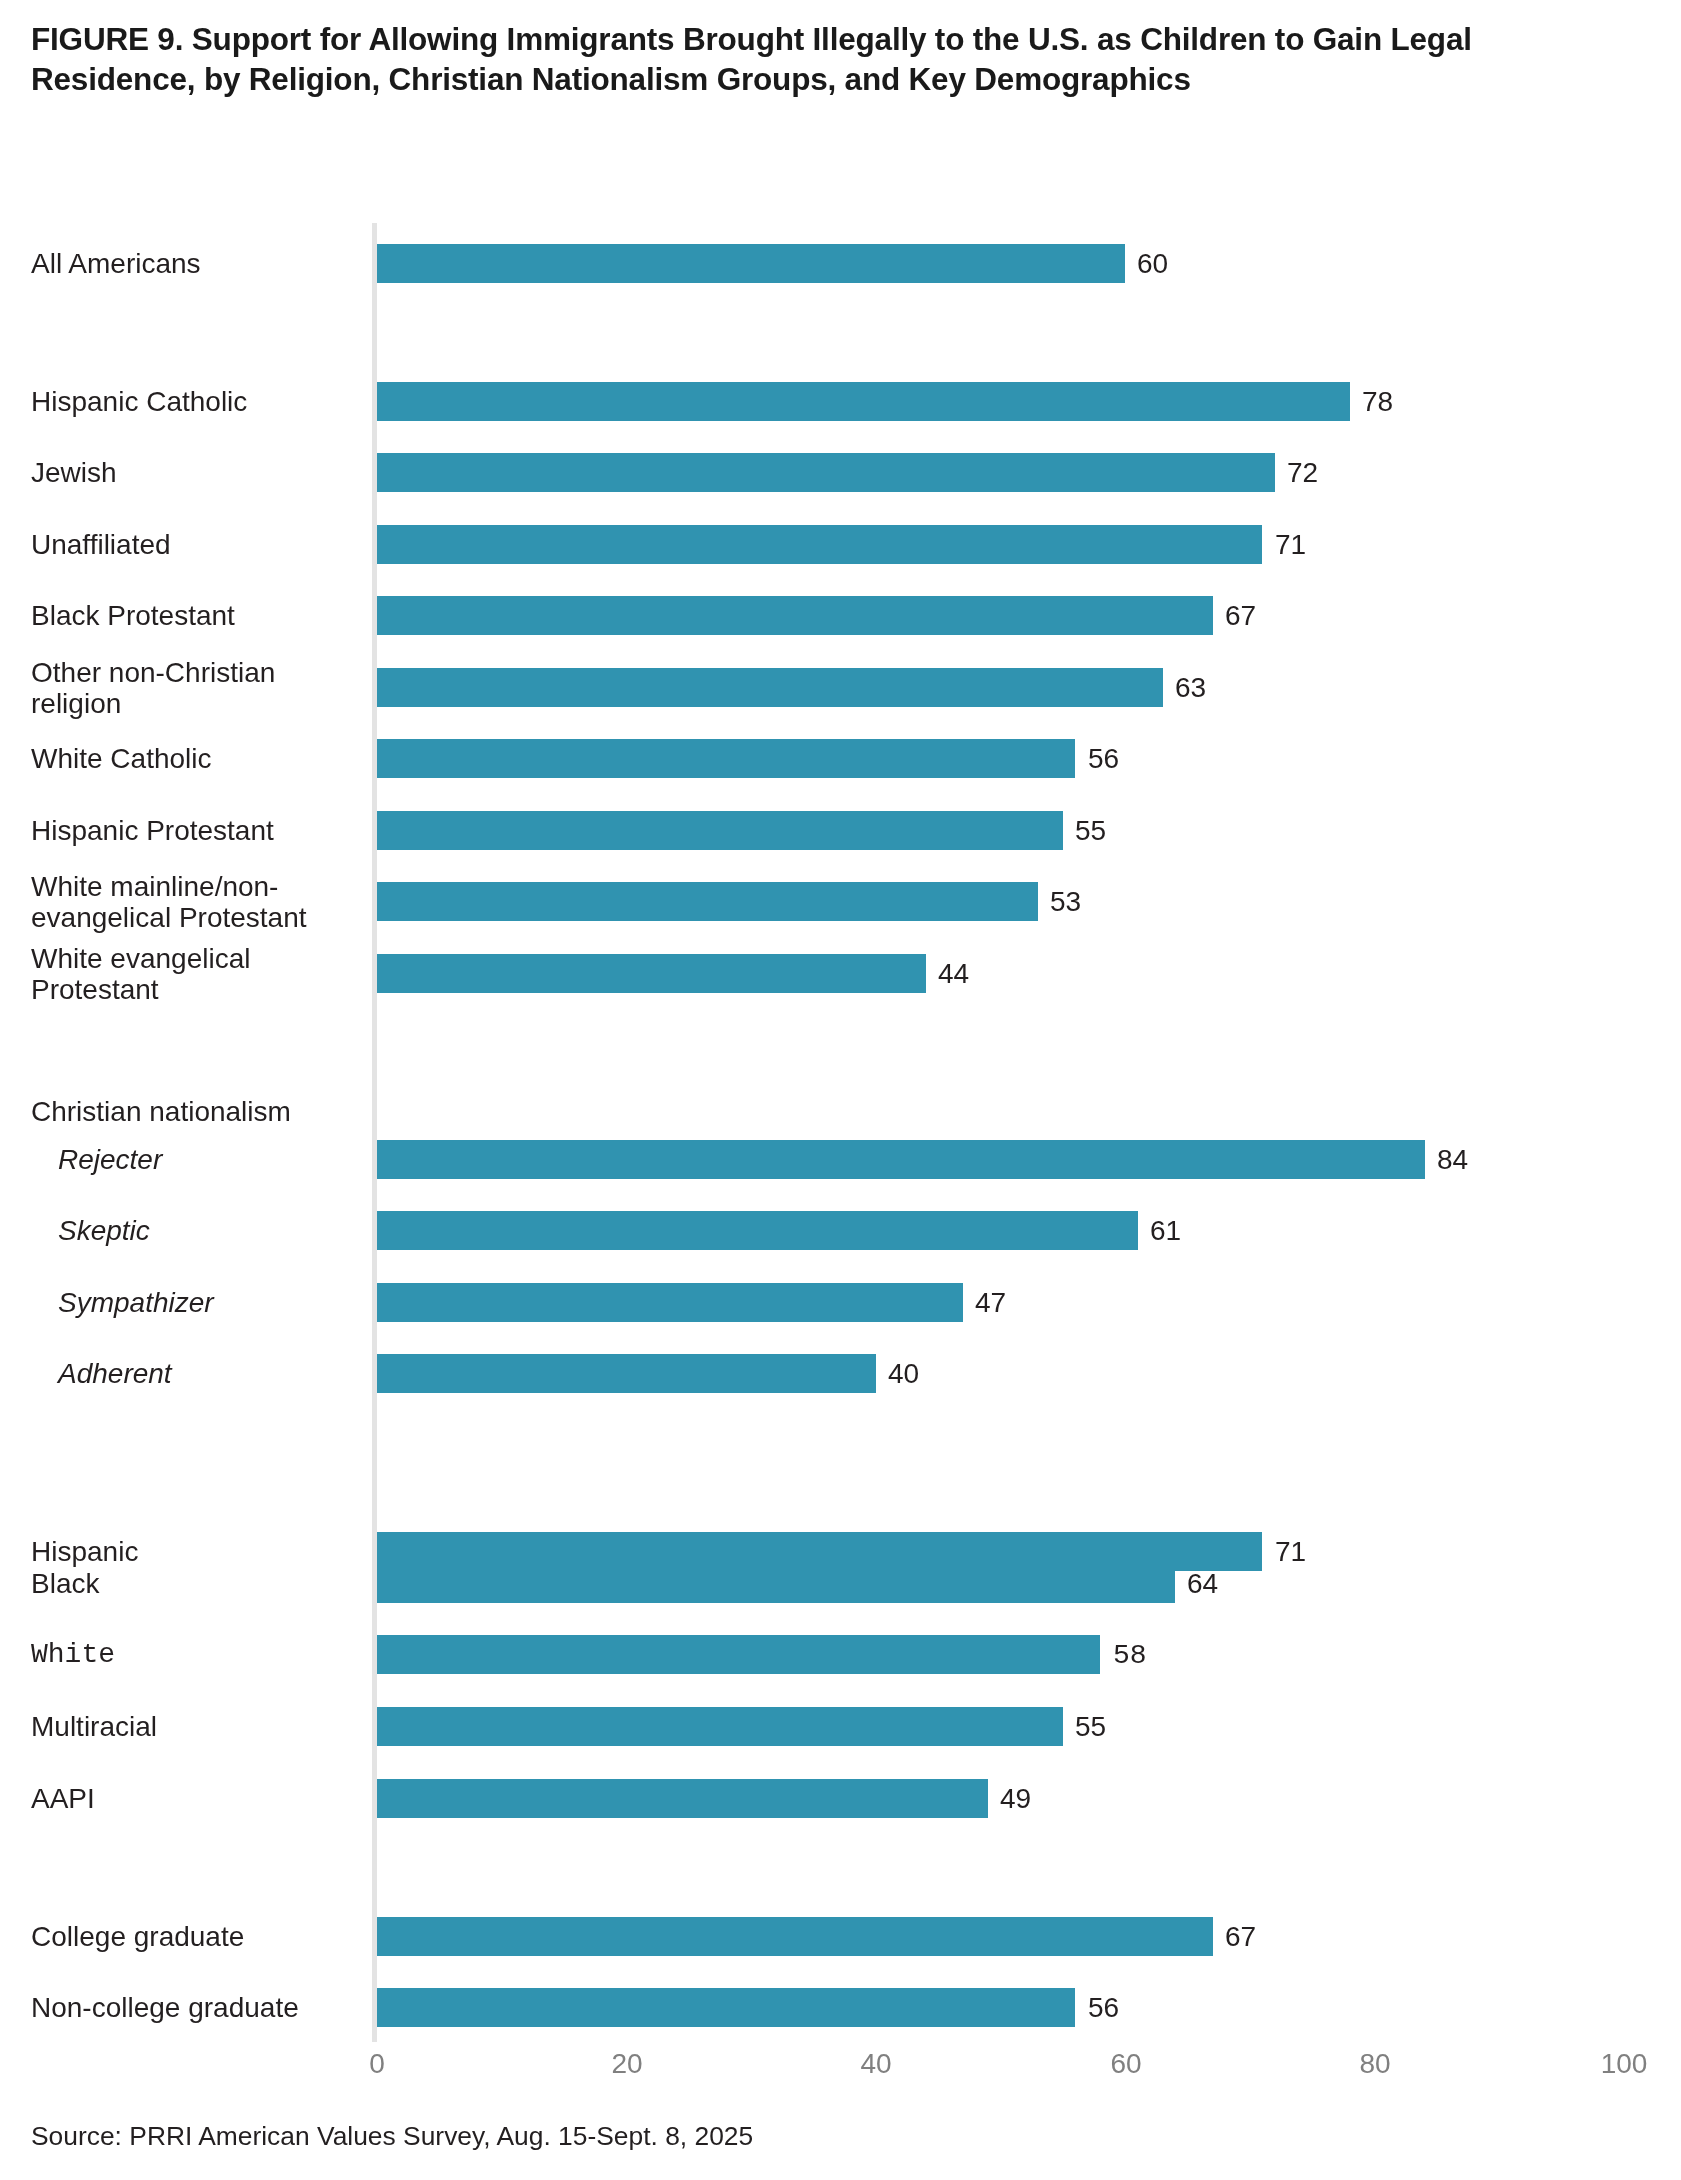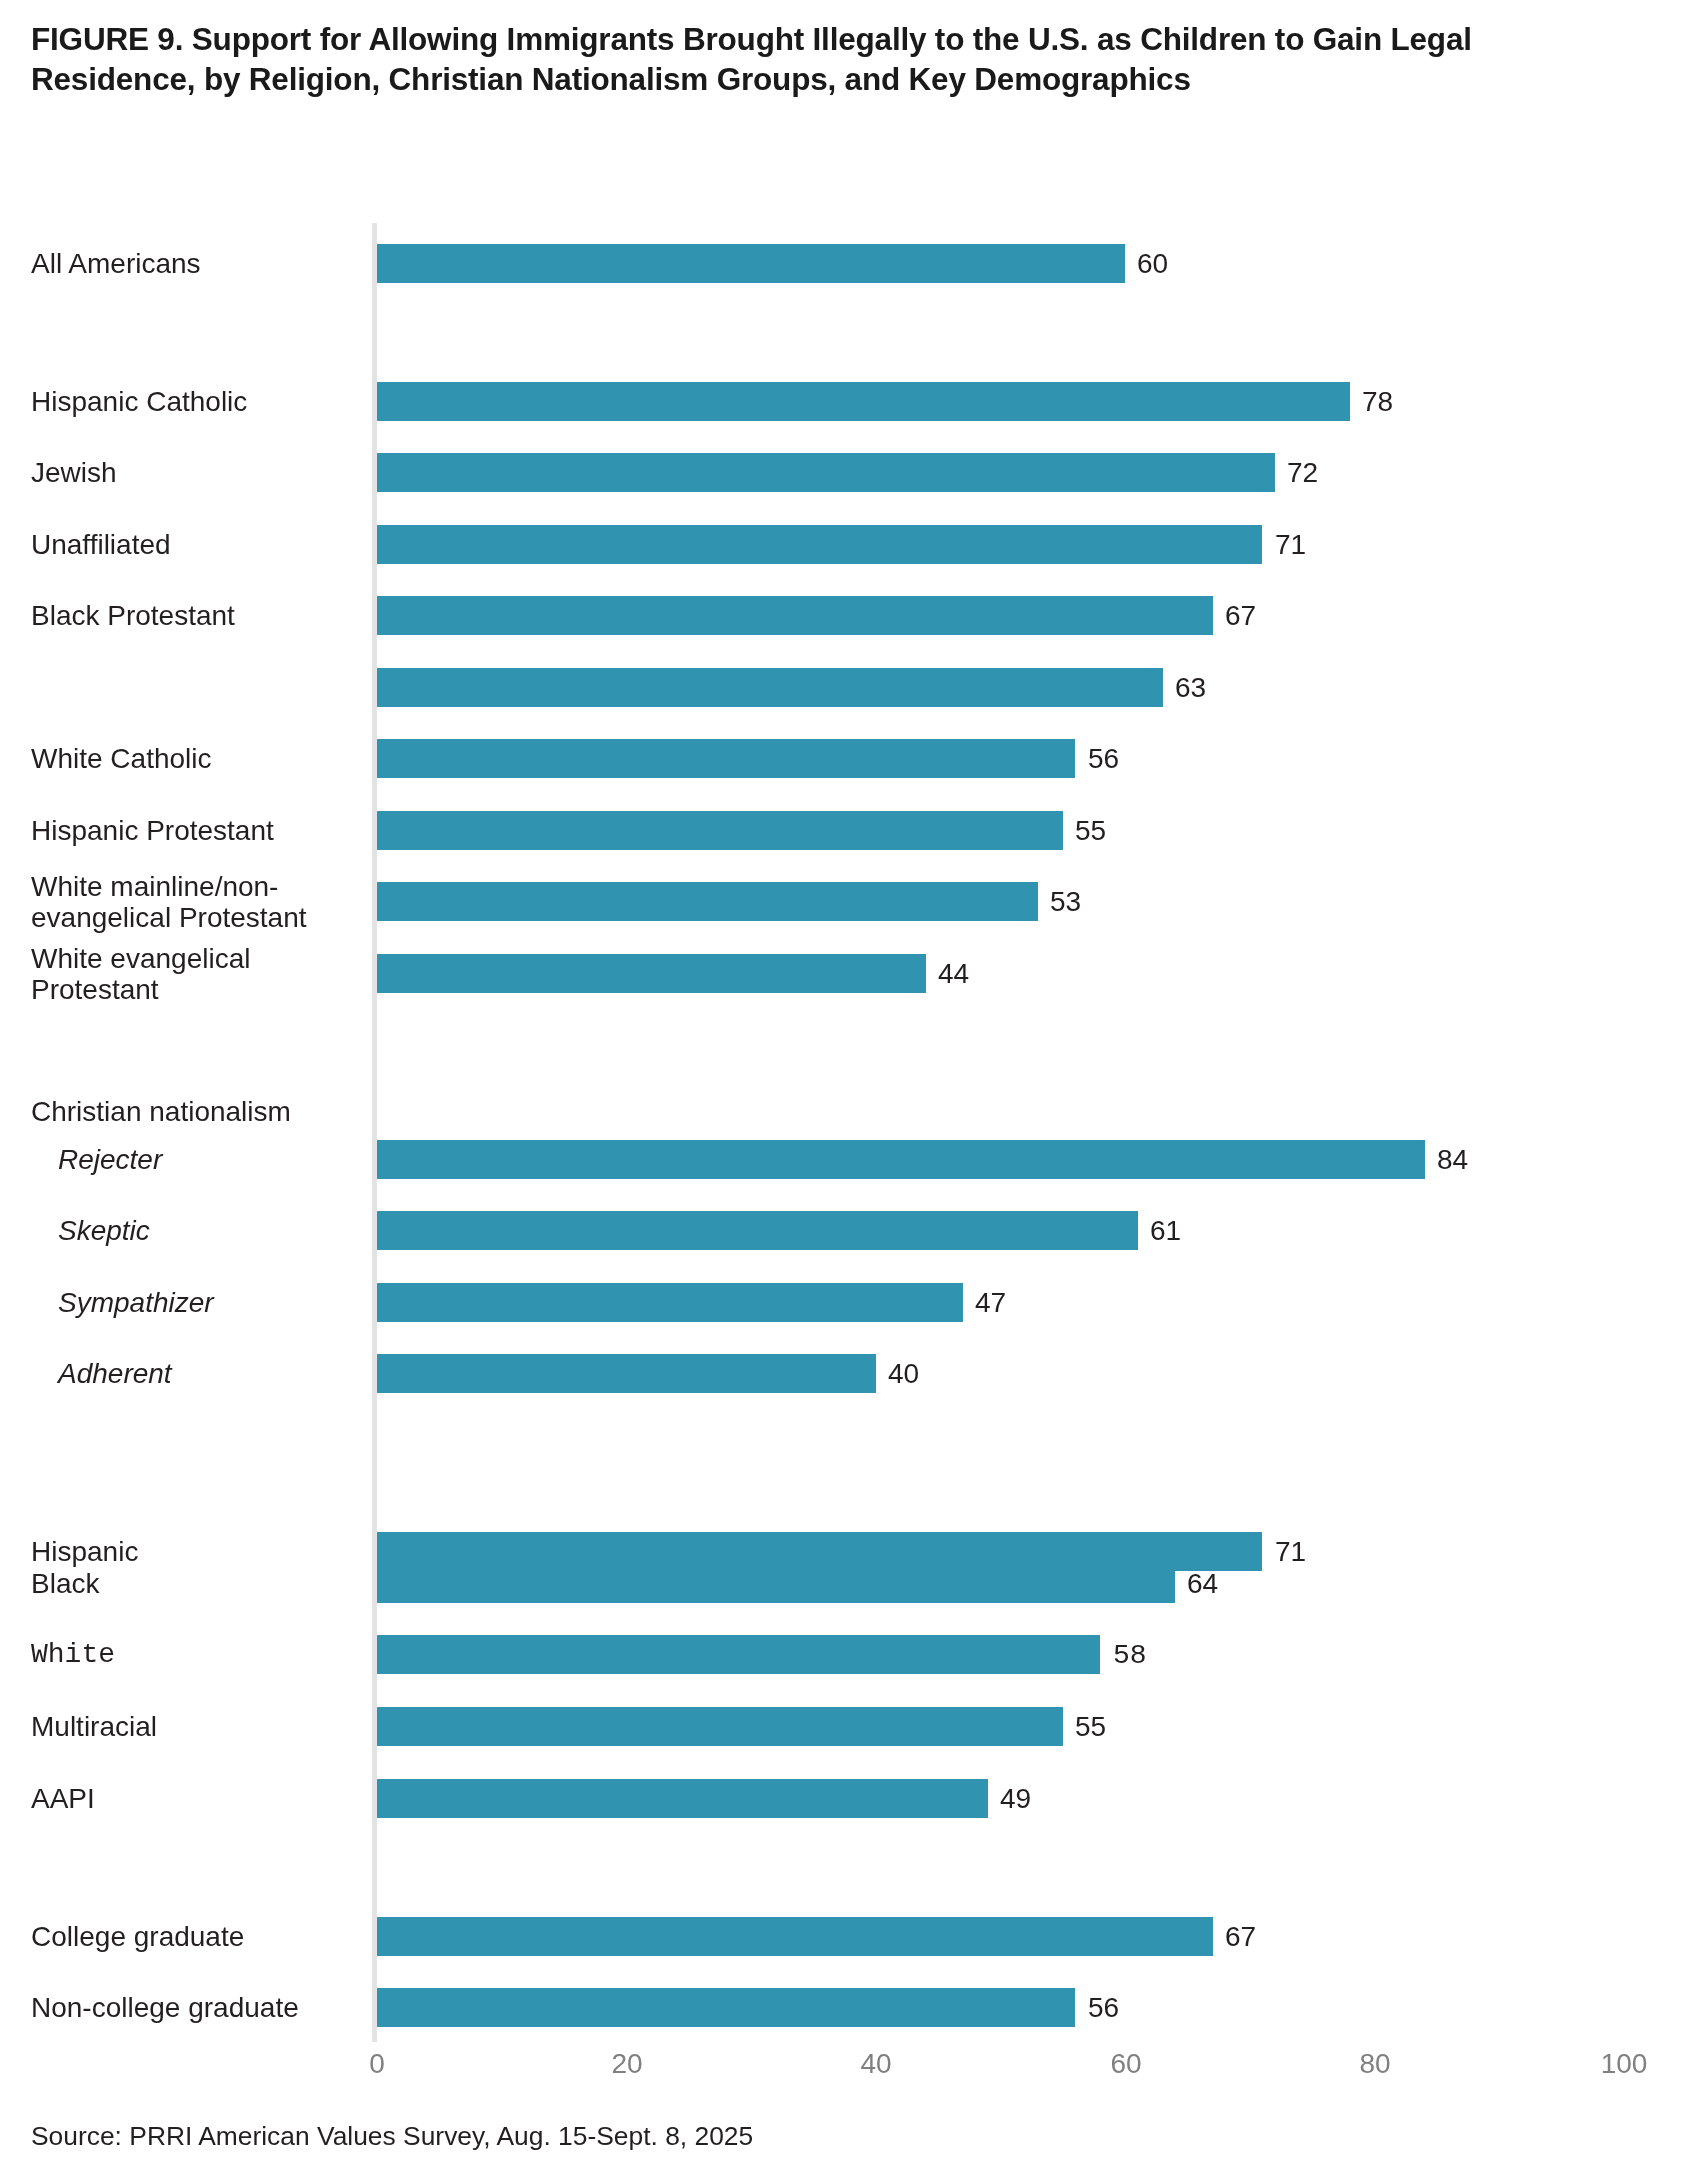--- a/index.html
+++ b/index.html
@@ -152,20 +152,22 @@
         <div class="row-label">Unaffiliated</div>
         <div class="bar" style="width: 885px; background: rgb(48, 147, 176);"></div>
         <div class="bar-value" style="left: 1275px;">71</div>
       </div>
       <div class="row" style="top: 596px;">
         <div class="row-label">Black Protestant</div>
         <div class="bar" style="width: 836px; background: rgb(48, 147, 176);"></div>
         <div class="bar-value" style="left: 1225px;">67</div>
       </div>
       <div class="row" style="top: 668px;">
+        <div class="row-label">Other non-Christian
+religion</div>
         <div class="bar" style="width: 786px; background: rgb(48, 147, 176);"></div>
         <div class="bar-value" style="left: 1175px;">63</div>
       </div>
       <div class="row" style="top: 739px;">
         <div class="row-label">White Catholic</div>
         <div class="bar" style="width: 698px; background: rgb(48, 147, 176);"></div>
         <div class="bar-value" style="left: 1088px;">56</div>
       </div>
       <div class="row" style="top: 811px;">
         <div class="row-label">Hispanic Protestant</div>

